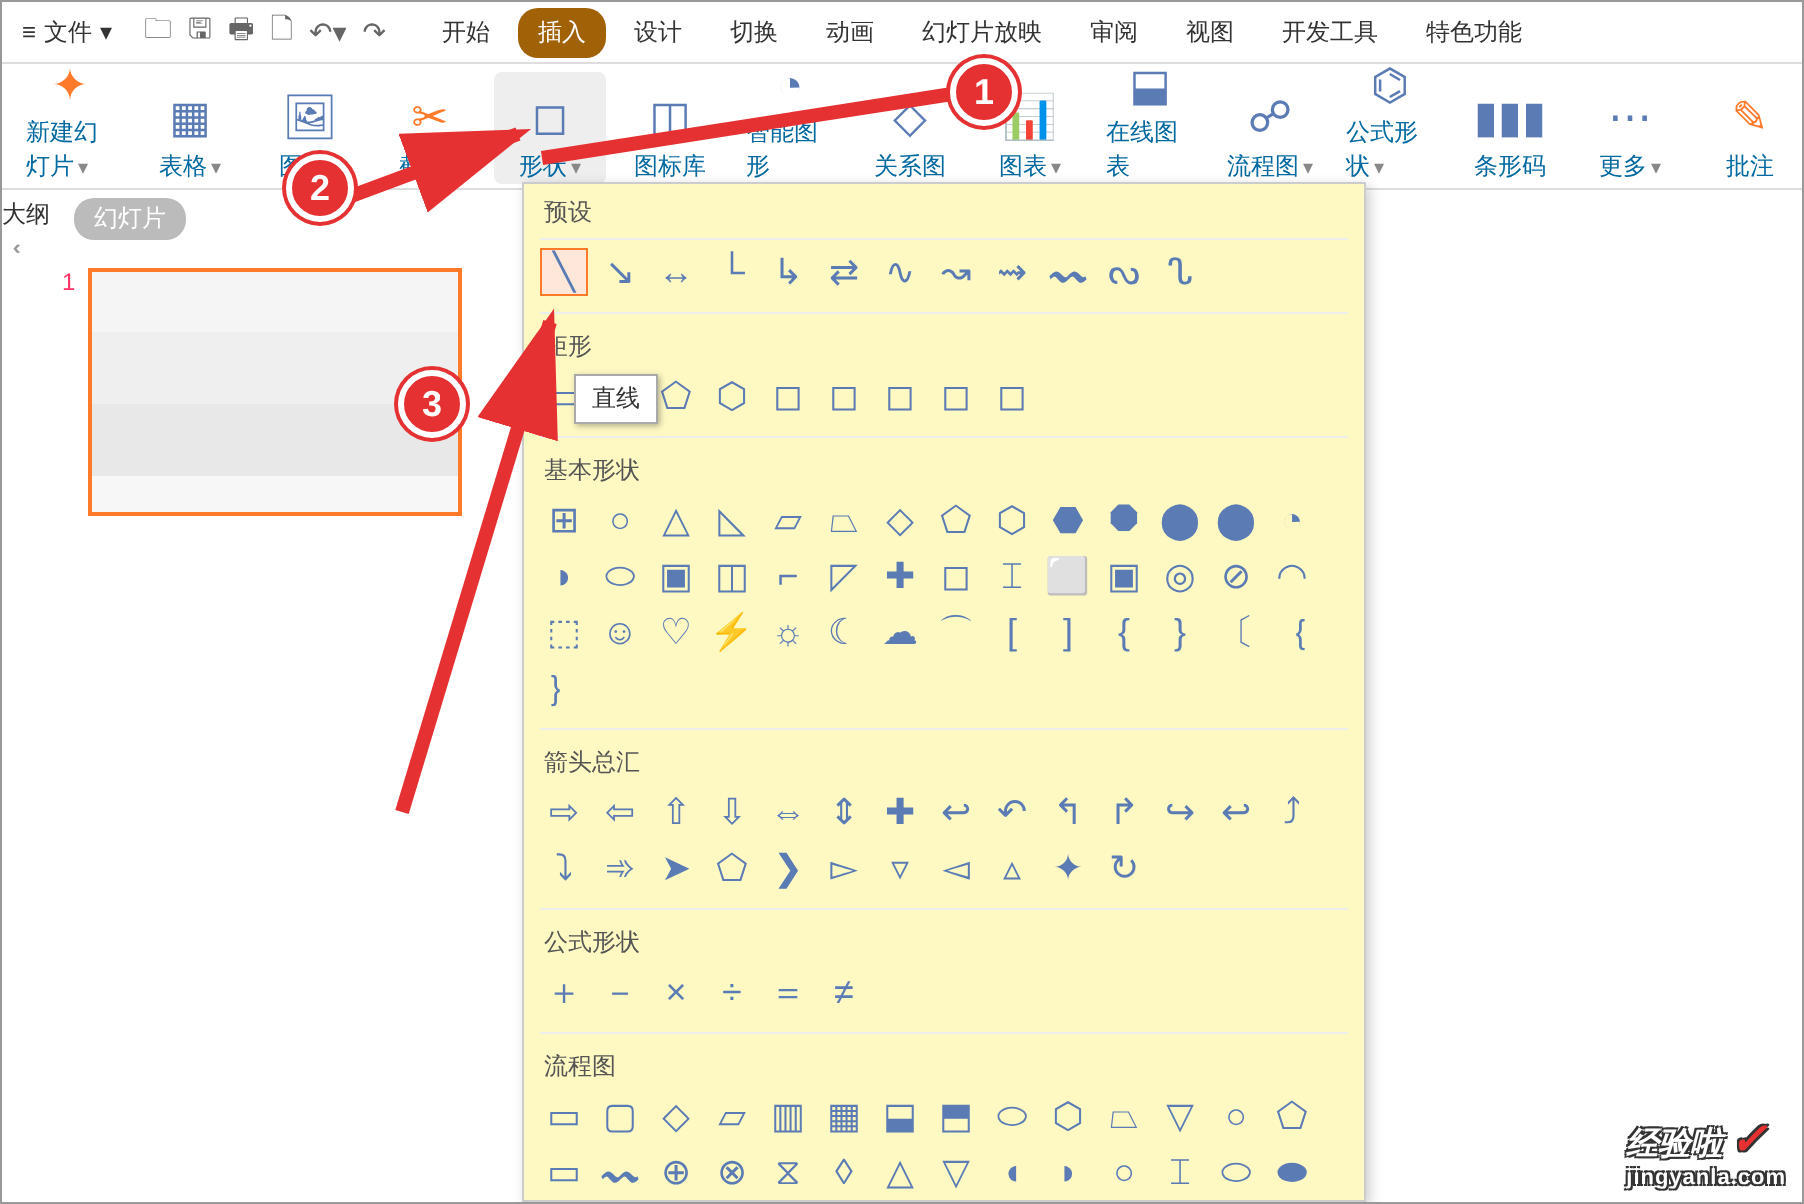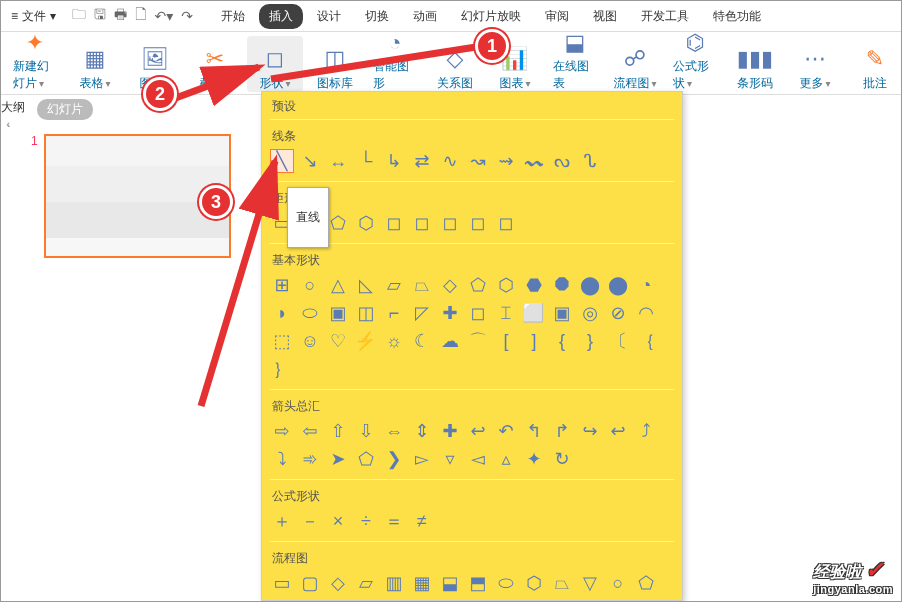--- a/index.html
+++ b/index.html
@@ -2,42 +2,42 @@
 <html><head>
 <meta charset="utf-8">
 <style>
 body{margin:0;font-family:"Microsoft YaHei",Arial,sans-serif;font-size:12px;background:#fff;color:#333;width:902px;height:602px;border:1px solid #999;box-sizing:border-box;overflow:hidden;position:relative}
 .tabbar{display:flex;align-items:center;height:30px;border-bottom:1px solid #ddd;padding:0 4px;gap:2px}
 .tabbar .file{display:flex;align-items:center;gap:4px;padding:0 6px}
 .tabbar .qat{display:flex;align-items:center;gap:8px;padding:0 8px}
 .tabbar .qat span{color:#666;font-size:14px}
 .tabs{display:flex;align-items:center;gap:4px;margin-left:8px}
 .tab{padding:4px 10px;border-radius:10px;cursor:pointer}
-.tab.active{background:#404040;color:#fff}
+.tab.active{background:#a16207;color:#fff}
 .ribbon{display:flex;align-items:flex-end;height:58px;border-bottom:1px solid #ddd;padding:2px 6px;gap:4px}
 .rgrp{display:flex;flex-direction:column;align-items:center;justify-content:flex-end;padding:0 6px;height:56px;min-width:44px}
 .rgrp .ic{font-size:22px;color:#fd7a2b;height:28px;display:flex;align-items:center}
 .rgrp .ic.blue{color:#5b7bb5}
 .rgrp.sel{background:#eee;border-radius:4px}
 .rgrp .lbl{font-size:12px;margin-top:2px;color:#0369a1}
 .rgrp .car::after{content:"▾";font-size:10px;color:#888;margin-left:2px}
 .sidepane{position:absolute;left:0;top:90px;width:260px;bottom:0;border-right:1px solid #eee}
 .outline-tabs{display:flex;justify-content:flex-start;gap:12px;padding:8px 0;font-size:12px}
 .outline-tabs .pill{background:#bbb;color:#fff;padding:2px 10px;border-radius:10px}
 .thumb{margin:6px 30px 6px 30px;display:flex;gap:6px;align-items:flex-start}
 .thumb .num{color:#f36;font-size:12px}
 .slide{width:210px;height:120px;border:2px solid #fd7a2b;background:#fff;position:relative}
 .slide::before{content:"";position:absolute;inset:0;background:linear-gradient(to bottom,#f5f5f5 0 25%,#efefef 25% 55%,#e8e8e8 55% 85%,#f7f7f7 85% 100%)}
-.dropdown{position:absolute;left:260px;top:90px;bottom:0;width:420px;background:#fde047;border:1px solid #ccc;box-shadow:2px 2px 6px rgba(0,0,0,.2);overflow-y:auto}
+.dropdown{position:absolute;left:260px;top:90px;bottom:0;width:420px;background:#fef9c3;border:1px solid #ccc;box-shadow:2px 2px 6px rgba(0,0,0,.2);overflow-y:auto}
 .dd-sec{padding:6px 10px 2px 10px;font-size:12px;color:#555}
 .dd-row{display:flex;flex-wrap:wrap;gap:4px;padding:2px 8px 6px 8px}
 .sh{width:22px;height:22px;display:flex;align-items:center;justify-content:center;color:#5b7bb5;font-size:18px;border:1px solid transparent}
 .sh.sel{border:1px solid #fd7a2b;background:#ffe8d9}
 .hr{border-top:1px solid #eee;margin:2px 8px}
-.tooltip{position:absolute;left:286px;top:186px;background:#fff;border:1px solid #aaa;padding:21px 8px;font-size:12px;box-shadow:1px 1px 3px rgba(0,0,0,.3);z-index:20}
+.tooltip{position:absolute;left:286px;top:186px;background:#fff;border:1px solid #aaa;padding:3px 8px;font-size:12px;box-shadow:1px 1px 3px rgba(0,0,0,.3);z-index:20}
 .callout{position:absolute;width:28px;height:28px;border-radius:50%;background:#e53131;border:3px solid #fff;box-shadow:0 0 0 2px #e53131;color:#fff;font-weight:bold;font-size:18px;display:flex;align-items:center;justify-content:center;z-index:30}
 .watermark{position:absolute;right:8px;bottom:6px;color:#fff;font-weight:bold;font-size:16px;text-shadow:1px 1px 0 #333,-1px -1px 0 #333,1px -1px 0 #333,-1px 1px 0 #333;font-style:italic;z-index:40}
 .watermark small{display:block;font-size:11px;font-style:normal;letter-spacing:.5px}
 .watermark .chk{color:#e53131;font-size:22px;margin-left:4px}
 svg.arrow{position:absolute;z-index:25;pointer-events:none}
 .collapse-arrow{position:absolute;left:6px;top:118px;color:#999;font-size:10px;letter-spacing:-4px}
 </style>
 </head>
 <body>
 
@@ -142,21 +142,20 @@
   </div>
   <div class="thumb">
     <span class="num">1</span>
     <div class="slide"></div>
   </div>
 </div>
 
 <div class="dropdown">
   <div class="dd-sec">预设</div>
   <div class="hr"></div>
-  <div class="dd-sec">线条</div>
   <div class="dd-row">
     <div class="sh sel">╲</div>
     <div class="sh">↘</div>
     <div class="sh">↔</div>
     <div class="sh">└</div>
     <div class="sh">↳</div>
     <div class="sh">⇄</div>
     <div class="sh">∿</div>
     <div class="sh">↝</div>
     <div class="sh">⇝</div>

